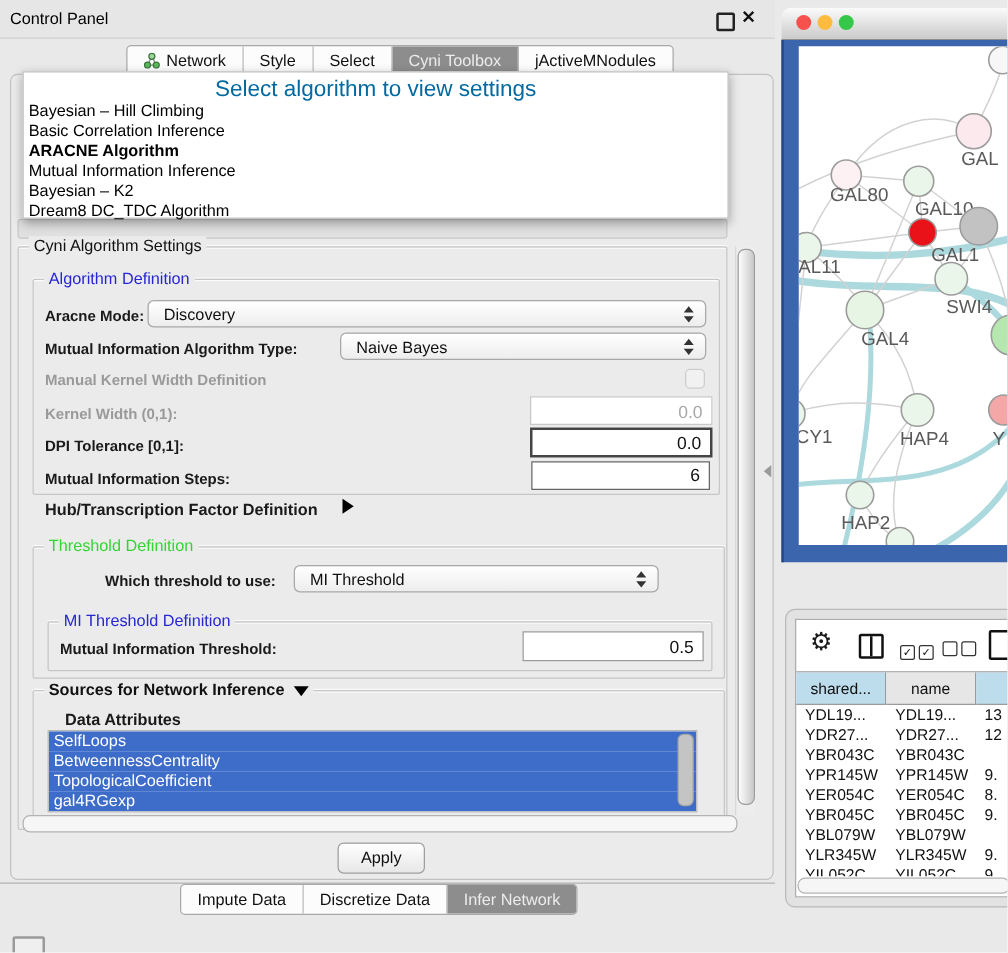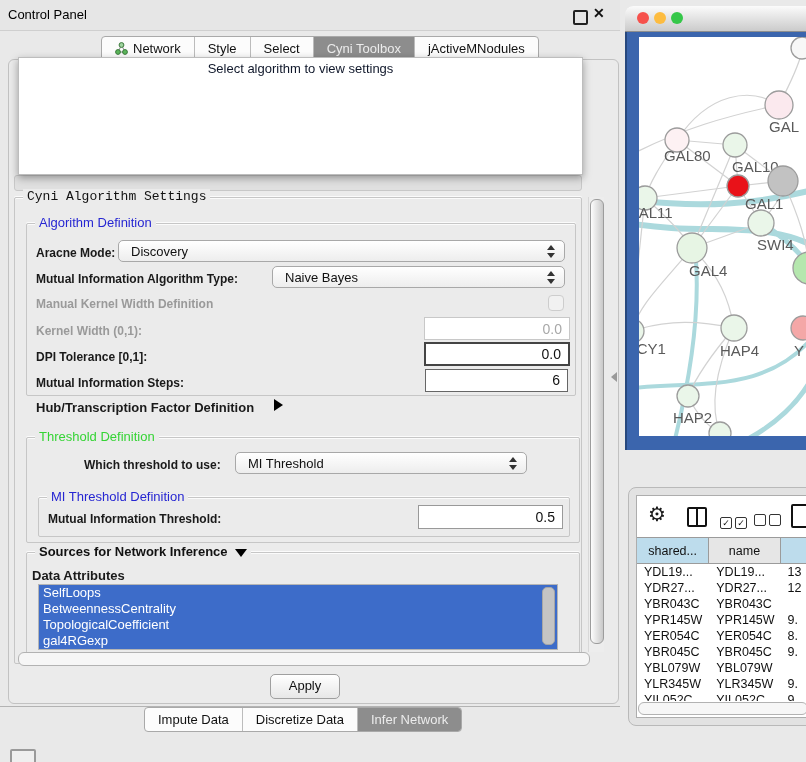--- a/index.html
+++ b/index.html
@@ -12,21 +12,21 @@
   .win-float{left:573px;top:10px;width:11px;height:11px;border:2px solid #222;border-radius:2px;}
   .win-close{left:593px;top:5px;font-size:14px;font-weight:bold;color:#111;}
   .tabstrip{display:flex;height:23px;border:1px solid #a9a9a9;border-radius:4px;background:#fcfcfc;overflow:hidden;}
   .tab{padding:0 13px;line-height:23px;font-size:13px;color:#111;border-right:1px solid #bcbcbc;display:flex;align-items:center;gap:5px;white-space:nowrap;}
   .tab:last-child{border-right:none;}
   .tab.sel{background:#8d8d8d;color:#ececec;}
   .inner-panel{left:8px;top:59px;width:609px;height:643px;background:#ebebeb;border:1px solid #c2c2c2;border-radius:6px;}
   
   .dropdown{left:18px;top:57px;width:563px;height:116px;background:#ffffff;border:1px solid #bdbdbd;
             box-shadow:0 3px 8px rgba(0,0,0,.35);z-index:30;}
-  .dd-hint{width:100%;text-align:center;top:3px;font-size:13px;color:#0f172a;}
+  .dd-hint{width:100%;text-align:center;top:3px;font-size:18px;color:#0369a1;}
   .dd-items{left:4px;top:23px;right:4px;}
   .dd-item{font-size:13px;line-height:16px;color:#000;white-space:nowrap;}
   .dd-item.bold{font-weight:bold;}
   .hidden-bar{left:14px;top:175px;width:566px;height:14px;background:#e0e0e0;border:1px solid #c8c8c8;border-radius:3px;}
   
   .group{border:1px solid #c6c6c6;border-radius:2px;box-shadow:0 1px 0 #fbfbfb inset, 0 -1px 0 #fbfbfb;}
   .gtitle{position:absolute;top:-9px;left:8px;background:#ebebeb;padding:0 4px;font-size:13px;white-space:nowrap;}
   .blue{color:#2626d2;}
   .green{color:#35d435;}
   .lbl{font-size:12px;font-weight:bold;color:#1a1a1a;white-space:nowrap;}
@@ -103,21 +103,21 @@
       </span>
       <span class="tab">
         <span>jActiveMNodules</span>
       </span>
     </div>
 
   <div class="abs inner-panel"></div>
 
   <div class="abs hidden-bar"></div>
 
-  <div class="abs group" style="left:14px;top:197px;width:566px;height:465px;font-family:Liberation Mono, monospace;">
+  <div class="abs group" style="left:14px;top:197px;width:566px;height:465px;">
     <span class="gtitle">Cyni Algorithm Settings</span>
   </div>
 
   <div class="abs group" style="left:26px;top:223px;width:548px;height:171px;">
     <span class="gtitle blue">Algorithm Definition</span>
   </div>
 
   <span class="abs lbl" style="left:36px;top:246px;">Aracne Mode:</span>
   <div class="abs combo" style="left:118px;top:240px;width:447px;">
     <span>Discovery</span>
@@ -167,21 +167,21 @@
   </div>
   <span class="abs lbl" style="left:48px;top:512px;">Mutual Information Threshold:</span>
   <div class="abs field" style="left:418px;top:505px;width:145px;height:24px;line-height:22px;border:1px solid #999;">0.5</div>
 
   <div class="abs group" style="left:26px;top:552px;width:552px;height:110px;">
     <span class="gtitle" style="font-size:13px;font-weight:bold;">
       <span>Sources for Network Inference</span>
       <span style="display:inline-block;width:0;height:0;border-left:6px solid transparent;border-right:6px solid transparent;border-top:8px solid #000;margin-left:4px;vertical-align:middle;"></span>
     </span>
   </div>
-  <span class="abs lbl" style="left:32px;top:568px;font-size:13px;">Data Attributes</span>
+  <span class="abs lbl" style="left:52px;top:568px;font-size:13px;">Data Attributes</span>
   <div class="abs attr-list" style="left:38px;top:584px;width:518px;height:64px;" id="attr-list">
     <div class="abs" style="right:2px;top:2px;width:11px;height:56px;background:#c4c4c4;border:1px solid #a6a6a6;border-radius:5px;"></div>
   <div class="attr-item" style="background: rgb(61, 108, 201);">SelfLoops</div>
       <div class="attr-item" style="background: rgb(61, 108, 201);">BetweennessCentrality</div>
       <div class="attr-item" style="background: rgb(61, 108, 201);">TopologicalCoefficient</div>
       <div class="attr-item" style="background: rgb(61, 108, 201);">gal4RGexp</div>
     </div>
 
   <div class="abs hscroll" style="left:18px;top:652px;width:570px;height:12px;"></div>
   <div class="abs vscroll-track" style="left:588px;top:197px;width:15px;height:455px;">
@@ -339,15 +339,23 @@
           <div class="td" style="width: 77px;">YIL052C</div>
           <div class="td" style="width: 76px;">YIL052C</div>
           <div class="td" style="width: 60px;">9</div>
         </div>
       </div>
   </div>
   <div class="abs hscroll" style="left:638px;top:702px;width:168px;height:11px;"></div>
 
   <div class="abs dropdown">
     <div class="abs dd-hint">Select algorithm to view settings</div>
+    <div class="abs dd-items" id="dd-items">
+        <div class="dd-item">Bayesian – Hill Climbing</div>
+        <div class="dd-item">Basic Correlation Inference</div>
+        <div class="dd-item bold">ARACNE Algorithm</div>
+        <div class="dd-item">Mutual Information Inference</div>
+        <div class="dd-item">Bayesian – K2</div>
+        <div class="dd-item">Dream8 DC_TDC Algorithm</div>
+      </div>
   </div>
 
 </div>
 
 </body></html>

